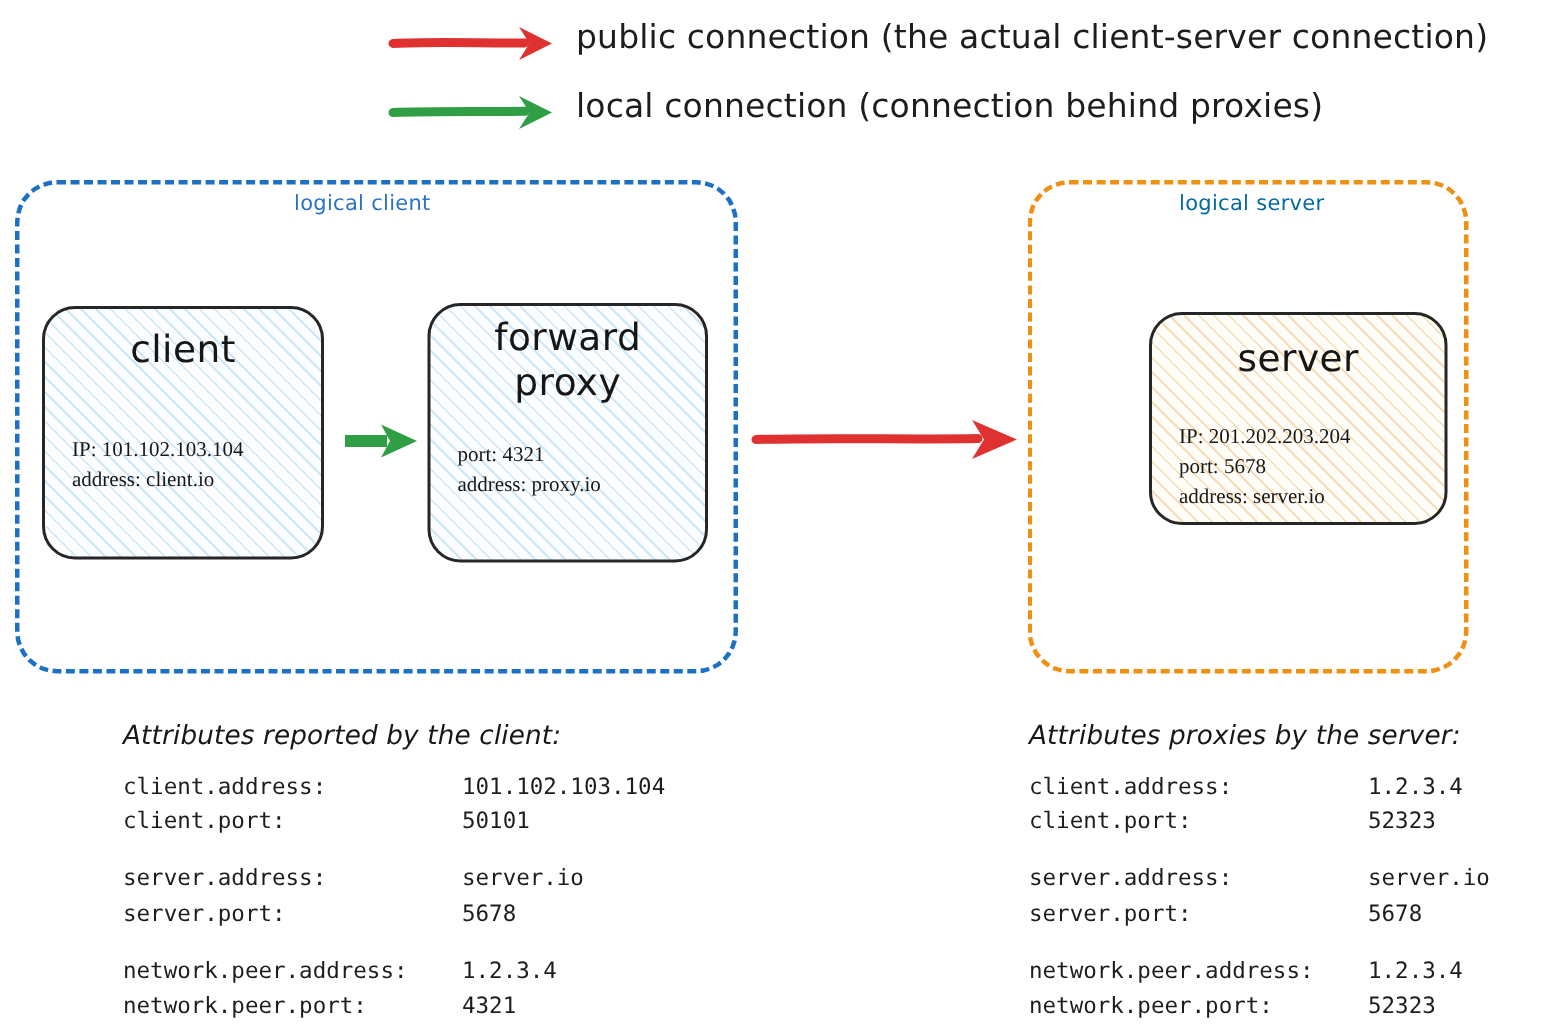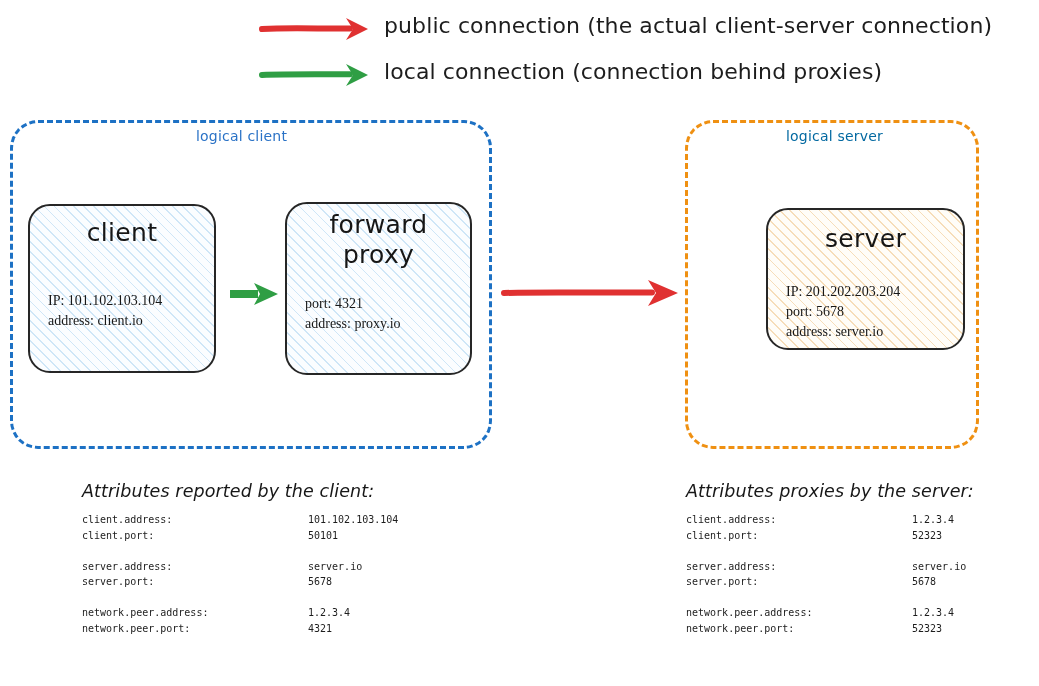--- a/index.html
+++ b/index.html
@@ -135,21 +135,21 @@
     font-style: italic;
     font-size: 17.5px;
     color: #171717;
     white-space: nowrap;
     margin-bottom: 12px;
     letter-spacing: .1px;
   }
   .attr-table {
     border-collapse: collapse;
     font-family: "DejaVu Sans Mono", monospace;
-    font-size: 10px;
+    font-size: 15px;
     color: #1d1d1d;
   }
   .attr-table td {
     padding: 0 0 1px 0;
     vertical-align: top;
     white-space: nowrap;
     line-height: 1.48;
   }
   .attr-table td.k { padding-right: 18px; }
   .attr-table tr.spacer td { height: 14px; line-height: 14px; font-size: 0; }

